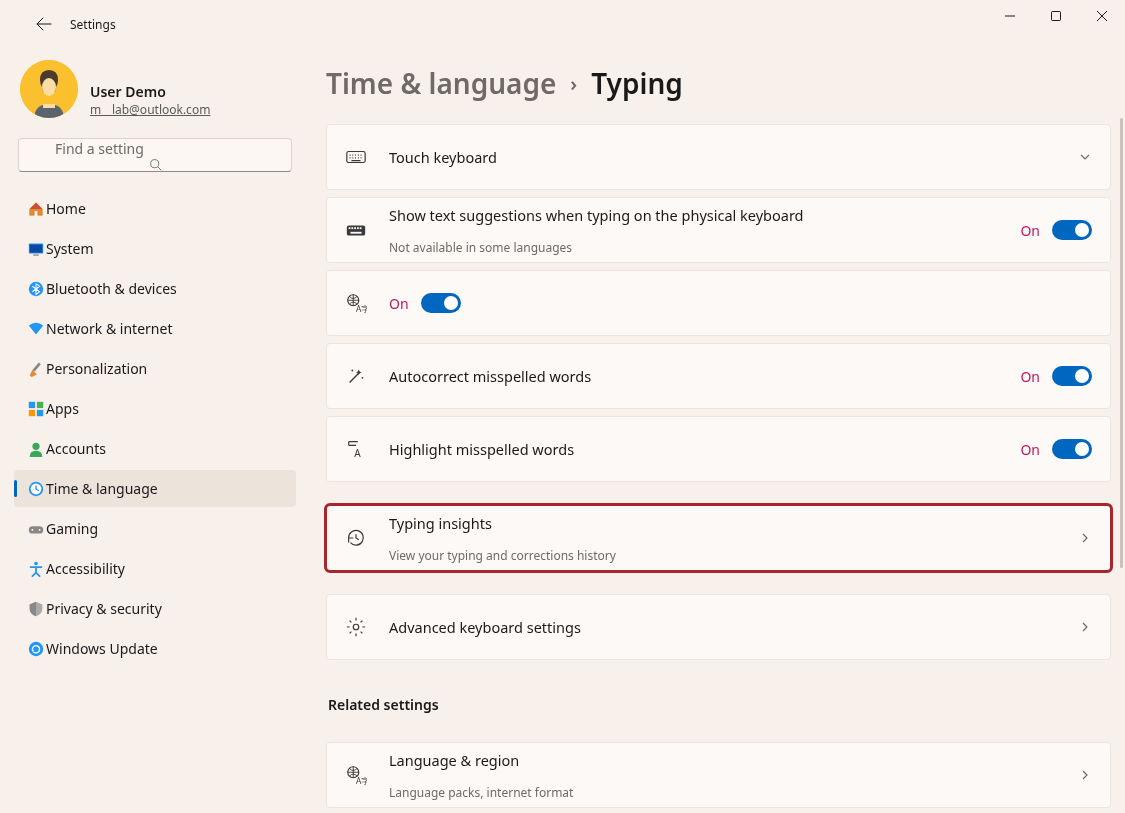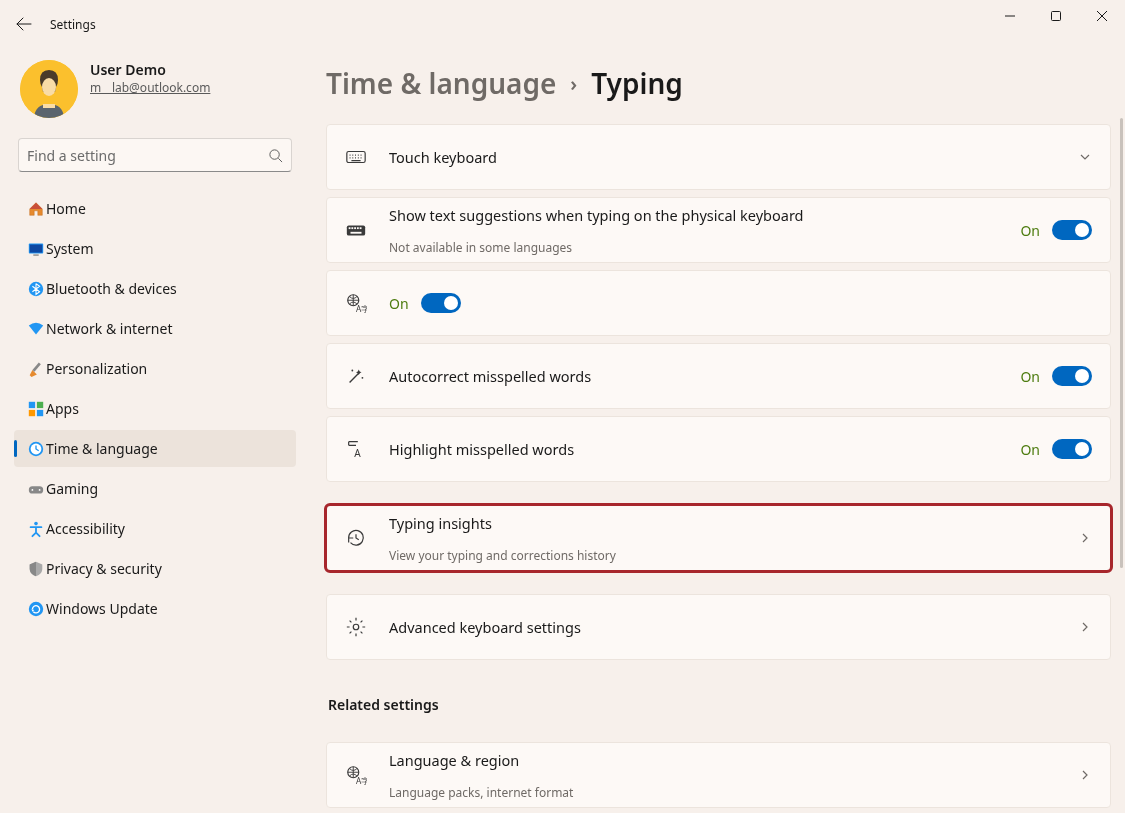--- a/index.html
+++ b/index.html
@@ -9,21 +9,21 @@
     background: #f7f0eb;
     overflow: hidden;
     position: relative;
     color: #1a1a1a;
   }
   
   .titlebar {
     height: 48px;
     display: flex;
     align-items: center;
-    padding-left: 4px;
+    padding-left: 24px;
     position: relative;
   }
   .back-btn {
     width: 40px; height: 40px;
     display: flex; align-items: center; justify-content: center;
     cursor: default;
   }
   .titlebar-title {
     font-size: 12px;
     margin-left: 6px;
@@ -44,21 +44,21 @@
     display: flex;
     height: calc(100% - 48px);
   }
   .sidebar {
     width: 300px;
     padding: 8px 4px 8px 14px;
     flex-shrink: 0;
   }
   .user-block {
     display: flex;
-    align-items: flex-start;
+    align-items: flex-end;
     gap: 12px;
     padding: 4px 6px 16px 6px;
   }
   .avatar {
     width: 58px; height: 58px;
     border-radius: 50%;
     background: #fbc02d;
     position: relative;
     overflow: hidden;
     flex-shrink: 0;
@@ -68,21 +68,22 @@
   .user-email { font-size: 12px; color: #5a5a5a; text-decoration: underline; }
   .search-box {
     margin: 4px 4px 18px 4px;
     height: 34px;
     background: #fcf7f3;
     border: 1px solid #d9d4d0;
     border-bottom: 1.5px solid #8a8a8a;
     border-radius: 4px;
     display: flex;
     align-items: center;
-    padding: 0 8px;
+    padding: 0 16px;
+    flex-direction: column;
   }
   .search-box input {
     flex: 1;
     border: none;
     background: transparent;
     font-size: 14px;
     outline: none;
     color: #1a1a1a;
   }
   .search-box input::placeholder { color: #6b6b6b; }
@@ -161,21 +162,21 @@
   .card-icon {
     width: 22px; height: 22px;
     display: flex; align-items:center; justify-content:center;
     flex-shrink: 0;
     color: #3a3a3a;
   }
   .card-body { flex: 1; }
   .card-title { font-size: 14.5px; color: #1a1a1a; }
   .card-sub { font-size: 12px; color: #6f6a66; margin-top: 14px; }
   .card-right { display: flex; align-items: center; gap: 12px; }
-  .toggle-label { font-size: 14px; color: #4d7c0f; }
+  .toggle-label { font-size: 14px; color: #be185d; }
   .toggle {
     width: 40px; height: 20px;
     background: #0067c0;
     border-radius: 10px;
     position: relative;
   }
   .toggle::after {
     content: "";
     position: absolute;
     right: 3px; top: 3px;
@@ -301,20 +302,29 @@
         <span class="nav-icon">
             <svg width="18" height="18" viewBox="0 0 20 20">
               <rect x="2" y="2" width="7" height="7" fill="#2196f3"></rect>
               <rect x="11" y="2" width="7" height="7" fill="#4caf50"></rect>
               <rect x="2" y="11" width="7" height="7" fill="#ff9800"></rect>
               <rect x="11" y="11" width="7" height="7" fill="#2196f3"></rect>
             </svg>
           </span>
         <span>Apps</span>
       </li>
+      <li class="nav-item">
+        <span class="nav-icon">
+            <svg width="18" height="18" viewBox="0 0 20 20">
+              <circle cx="10" cy="7" r="4" fill="#3aa856"></circle>
+              <path d="M3 19 q0 -7 7 -7 q7 0 7 7 z" fill="#3aa856"></path>
+            </svg>
+          </span>
+        <span>Accounts</span>
+      </li>
       <li class="nav-item active">
         <span class="nav-icon">
             <svg width="18" height="18" viewBox="0 0 20 20">
               <circle cx="10" cy="10" r="8" fill="#2196f3"></circle>
               <circle cx="10" cy="10" r="6" fill="#fff"></circle>
               <path d="M10 6 V10 L13 12" stroke="#2196f3" stroke-width="1.5" fill="none"></path>
             </svg>
           </span>
         <span>Time &amp; language</span>
       </li>

